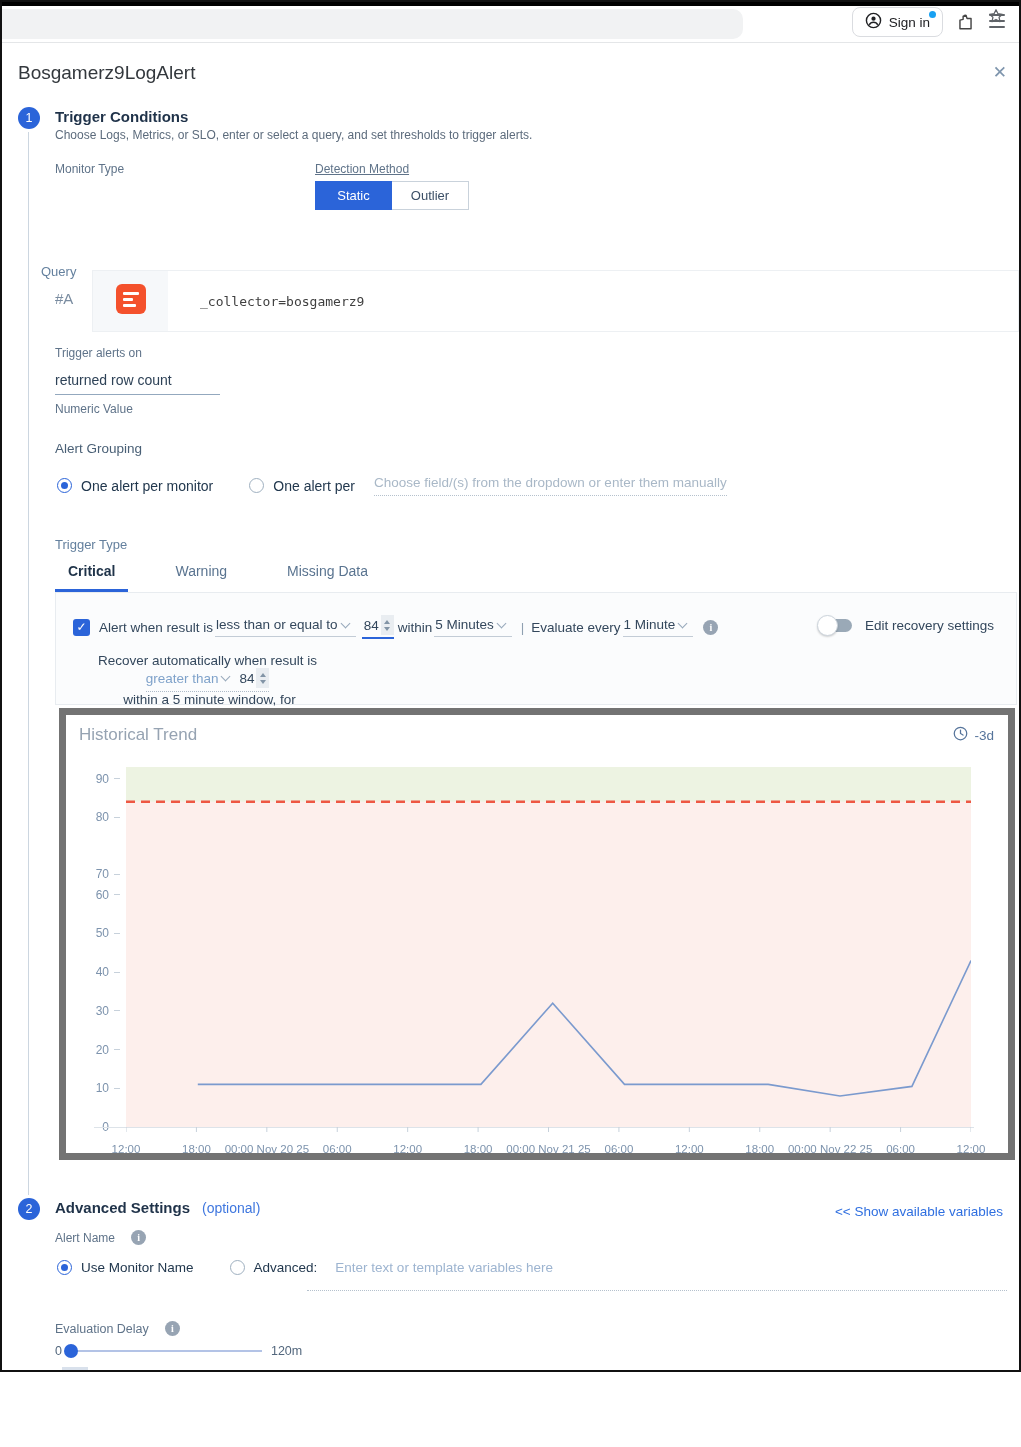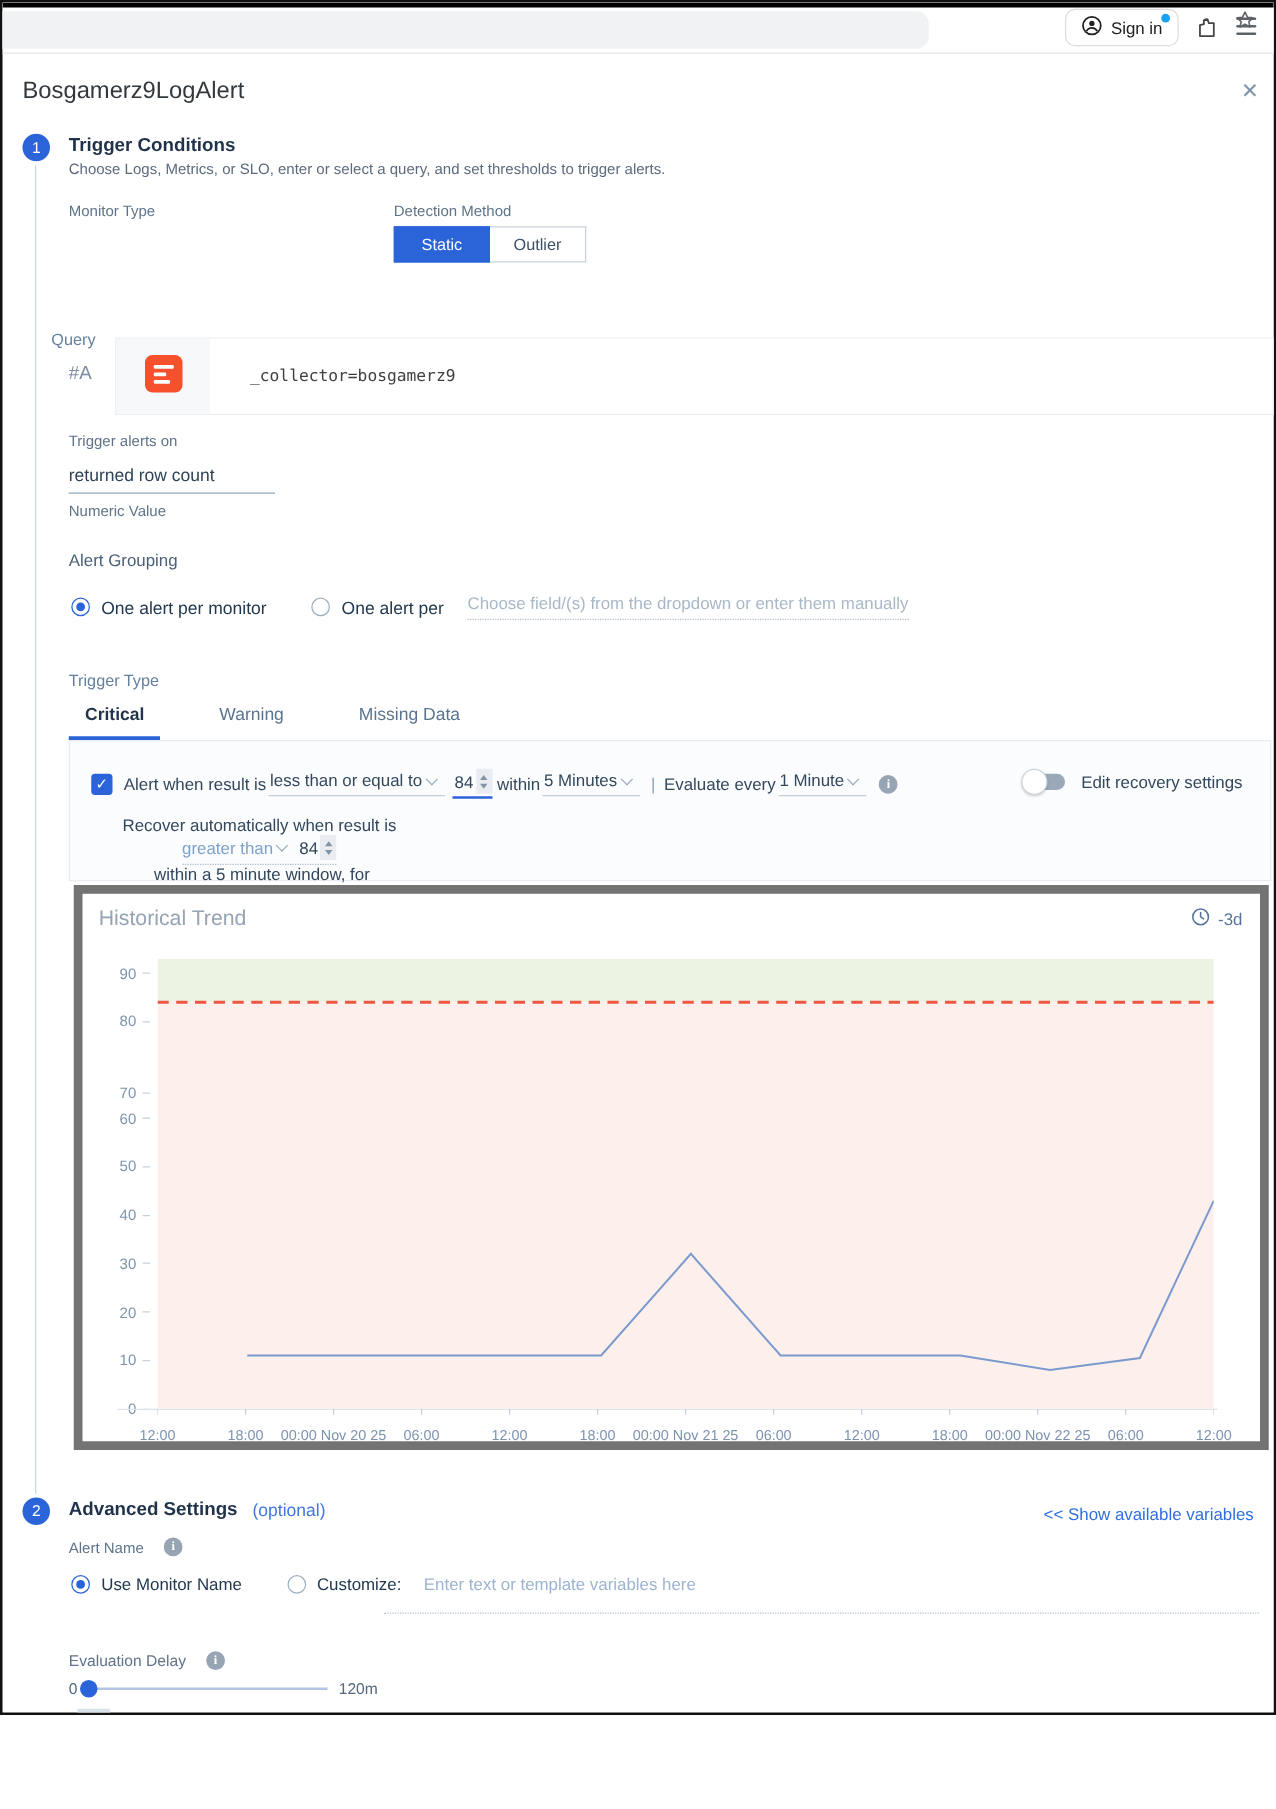--- a/index.html
+++ b/index.html
@@ -29,21 +29,21 @@
   
   .lbl{font-size:12px;color:#5f7389;}
   .lbl-blue{font-size:13px;color:#64809e;}
   
   .seg{display:flex;}
   .seg button{height:29px;min-width:77px;padding:0 14px;border:1px solid #c9d2db;border-left-width:0;background:#fff;color:#3b4f66;font-size:13px;font-family:inherit;cursor:pointer;}
   .seg button:first-child{border-left-width:1px;}
   .seg button.sel{background:#2b64d9;border-color:#2b64d9;color:#fff;}
   #monitor-type-label{left:53px;top:160px;}
   #monitor-type-seg{left:53px;top:179px;}
-  #detection-label{left:313px;top:160px;}
+  #detection-label{left:313px;top:160px;text-decoration:underline;}
   #detection-seg{left:313px;top:179px;}
   
   #query-label{left:39px;top:246px;margin-top:16px;}
   #query-rowlabel{left:53px;top:288px;font-size:15px;color:#7a8ca0;}
   #query-row{left:90px;top:268px;width:925px;height:60px;background:#fff;border:1px solid #edf0f3;display:flex;align-items:center;}
   #query-iconcell{width:75px;height:100%;background:#f6f8fa;display:flex;align-items:center;justify-content:center;}
   #query-text{margin-left:32px;font-family:"DejaVu Sans Mono",monospace;font-size:13px;color:#404040;}
   
   #tao-label{left:53px;top:344px;}
   #tao-value{left:53px;top:370px;font-size:14px;color:#2e4257;width:165px;border-bottom:1px solid #93a8be;padding-bottom:6px;cursor:pointer;}
@@ -343,21 +343,21 @@
 
   <div class="abs" id="alert-name-row">
     <span class="lbl">Alert Name</span>
     <span class="info-icon">i</span>
   </div>
   <div class="abs" id="an-radios">
     <span class="radio on"></span>
     <span>Use Monitor Name</span>
     <span style="width:18px"></span>
     <span class="radio"></span>
-    <span>Customize:</span>
+    <span>Advanced:</span>
     <span id="customize-placeholder">Enter text or template variables here</span>
   </div>
   <div class="abs" id="customize-underline"></div>
 
   <div class="abs" id="eval-delay-row">
     <span class="lbl" style="font-size:12.5px">Evaluation Delay</span>
     <span class="info-icon">i</span>
   </div>
   <div class="abs" id="slider-row">
     <span>0</span>

